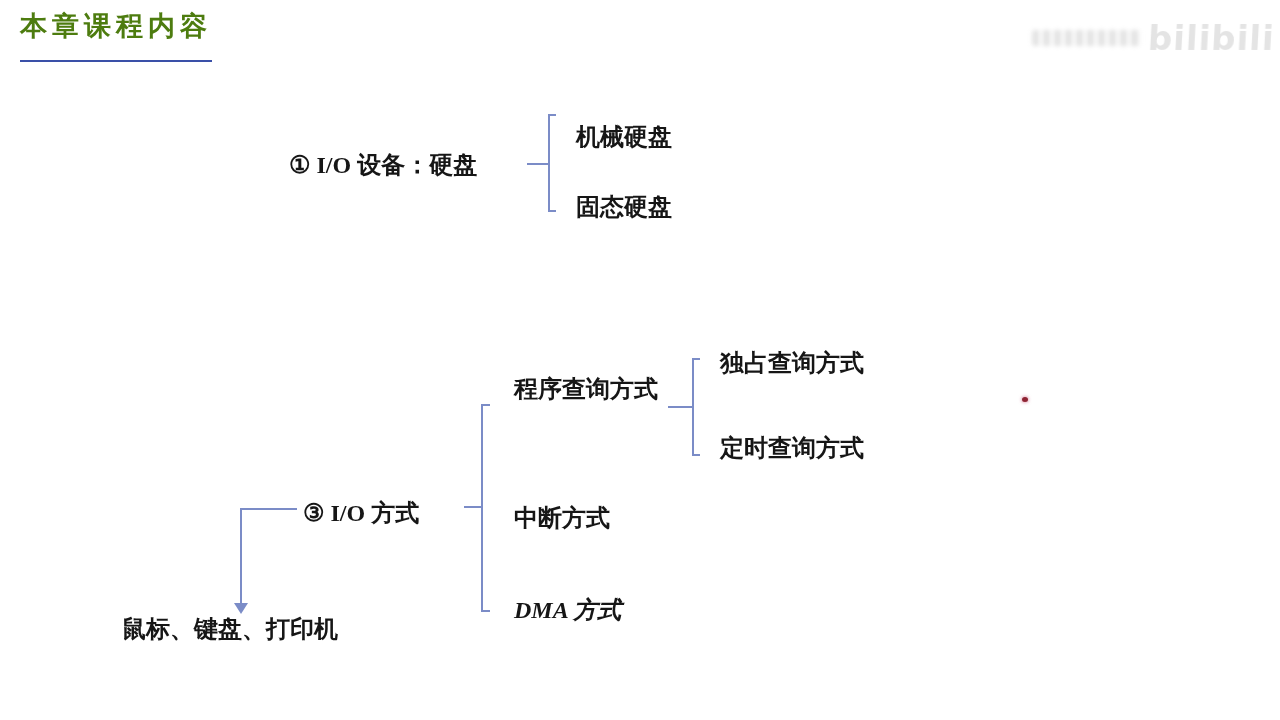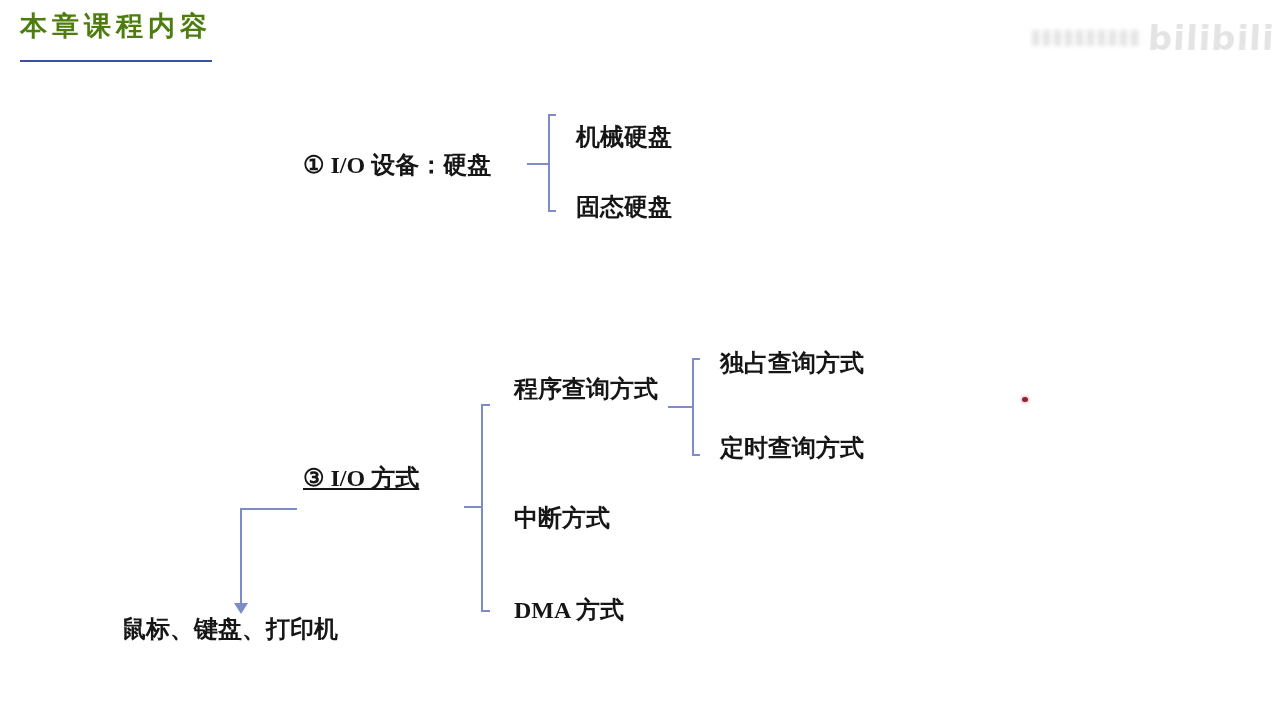--- a/index.html
+++ b/index.html
@@ -99,38 +99,38 @@
 </head>
 <body>
 
 <div id="canvas">
 
   <div class="page-title">本章课程内容</div>
 
   <div class="watermark-smudge"></div>
   <div class="bili-logo">bilibili</div>
 
-  <div class="node" style="left:303px; top:152px;">① I/O 设备：硬盘</div>
+  <div class="node" style="left:289px; top:152px;">① I/O 设备：硬盘</div>
 
   <div class="hline" style="left:527px; top:163px; width:22px; height:2px;"></div>
 
   <div class="bracket" style="left:548px; top:114px; height:98px;"></div>
   <div class="node" style="left:576px; top:108px;margin-top:16px;">机械硬盘</div>
   <div class="node" style="left:576px; top:194px;text-align:center;">固态硬盘</div>
 
 
-  <div class="node" style="left:303px; top:465px;text-decoration:underline;">③ I/O 方式</div>
+  <div class="node" style="left:303px; top:500px;">③ I/O 方式</div>
 
   <div class="hline" style="left:464px; top:506px; width:19px; height:2px;"></div>
 
   <div class="bracket" style="left:481px; top:404px; height:208px; width:9px;"></div>
 
   <div class="node" style="left:514px; top:376px;">程序查询方式</div>
   <div class="node" style="left:514px; top:505px;">中断方式</div>
-  <div class="node" style="left:514px; top:597px;">DMA 方式</div>
+  <div class="node" style="left:514px; top:597px;font-style:italic;">DMA 方式</div>
 
   <div class="hline" style="left:668px; top:406px; width:26px; height:2px;"></div>
   <div class="bracket" style="left:692px; top:358px; height:98px;"></div>
   <div class="node" style="left:720px; top:435px;">定时查询方式</div>
   <div class="node" style="left:720px; top:350px;">独占查询方式</div>
 
   <div class="hline" style="left:240px; top:508px; width:57px; height:2px;"></div>
   <div class="vline" style="left:240px; top:508px; width:2px; height:96px;"></div>
   <div class="arrow-head" style="left:234px; top:603px;"></div>
   <div class="node" style="left:122px; top:616px;text-align:center;">鼠标、键盘、打印机</div>

